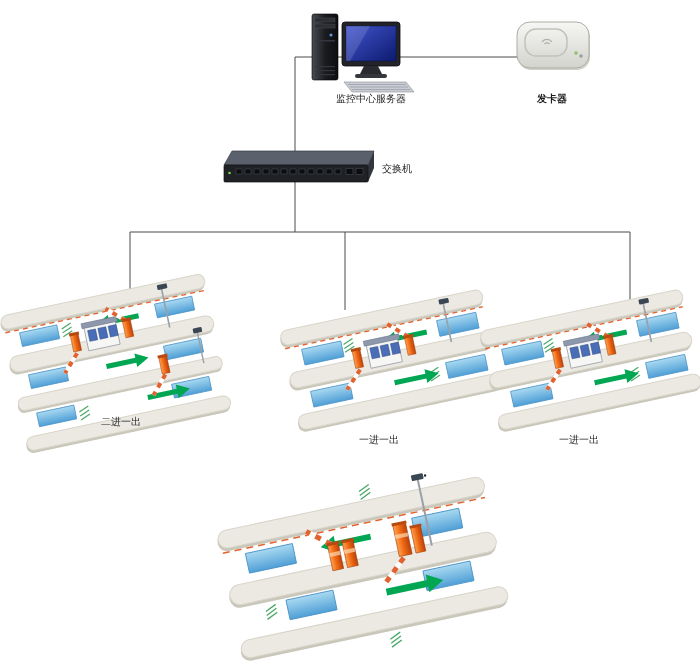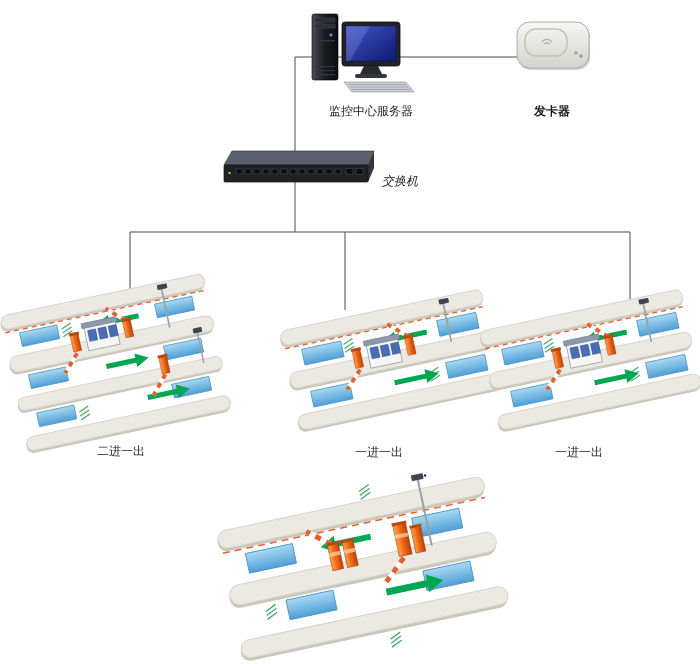--- a/index.html
+++ b/index.html
@@ -6,25 +6,24 @@
   #canvas{
     position:relative;
     width:700px;height:664px;
     background:#ffffff;
     font-family:"Liberation Sans","DejaVu Sans",sans-serif;
     overflow:hidden;
   }
   #diagram-svg{position:absolute;left:0;top:0;}
   .label{
     position:absolute;
-    font-size:12px;
+    font-size:10px;
     color:#1c1c1c;
     white-space:nowrap;
     line-height:14px;
-    margin-top:12px;
   }
   .label-center{transform:translateX(-50%);}
 </style>
 </head>
 <body>
 
 <div id="canvas">
 
 <svg id="diagram-svg" width="700" height="664" viewBox="0 0 700 664">
   <defs>
@@ -280,18 +279,18 @@
         <line x1="210" y1="80" x2="210" y2="12" stroke="#98a0a8" stroke-width="2"></line>
         <rect x="204" y="7" width="12" height="6" rx="1" fill="#3a4654"></rect>
         <circle cx="218" cy="10" r="1.2" fill="#222222"></circle>
       </g>
     </g>
   </g>
 </svg>
 
 <div class="label label-center" style="left:371px; top:92px;">监控中心服务器</div>
 <div class="label label-center" style="left:552px; top:92px;font-weight:bold;">发卡器</div>
-<div class="label" style="left:382px; top:162px;font-style:italic;">交换机</div>
-<div class="label label-center" style="left:121px; top:432px;">二进一出</div>
+<div class="label" style="left:382px; top:162px;">交换机</div>
+<div class="label label-center" style="left:121px; top:415px;">二进一出</div>
 <div class="label label-center" style="left:379px; top:433px;">一进一出</div>
 <div class="label label-center" style="left:579px; top:433px;">一进一出</div>
 
 </div>
 
 </body></html>

